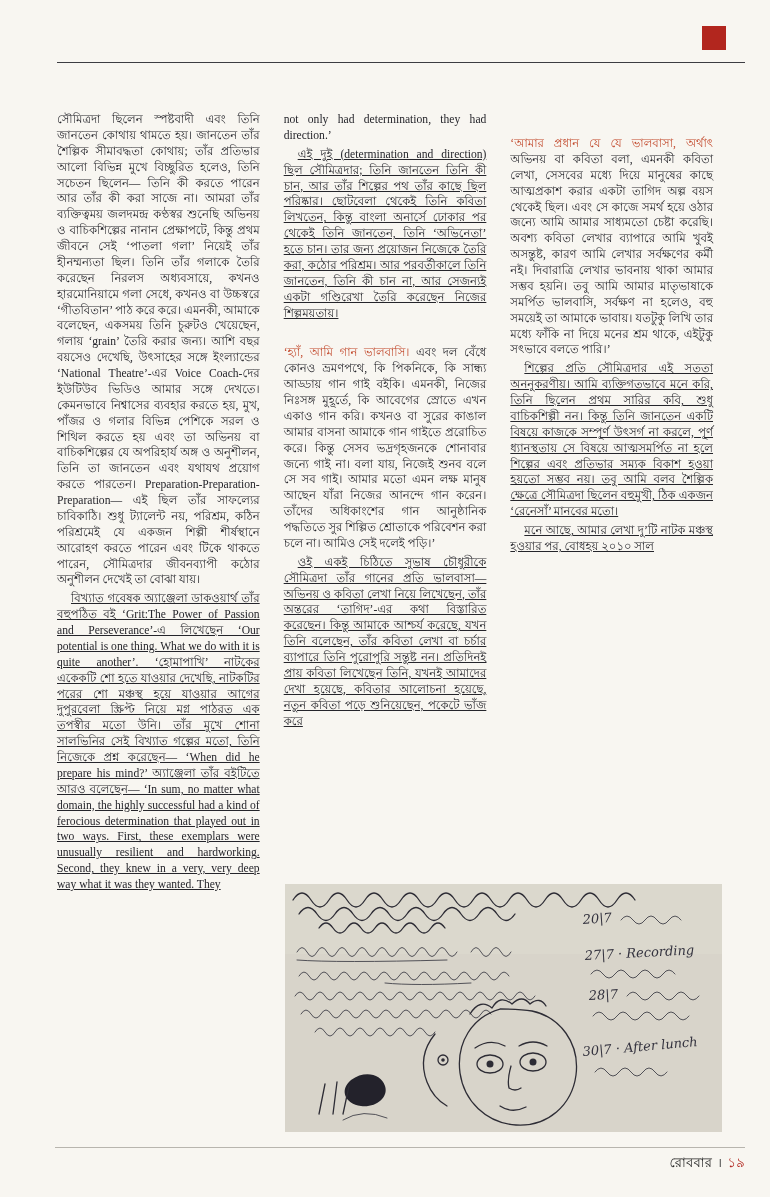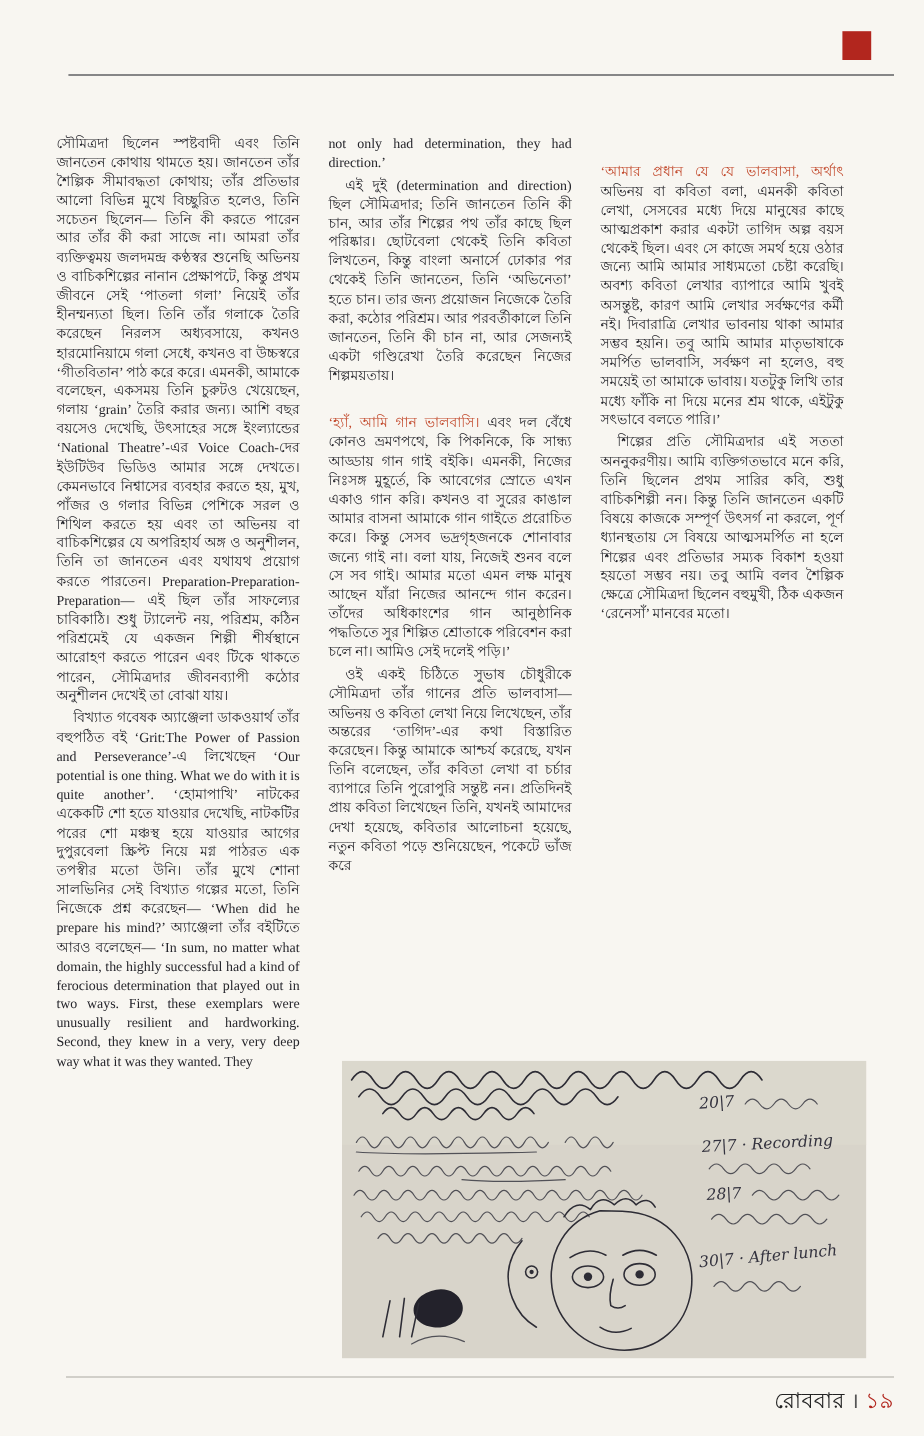--- a/index.html
+++ b/index.html
@@ -4,34 +4,34 @@
 <style>
   html,body{margin:0;padding:0;background:#e9e7e2;}
   .page{
     position:relative;width:770px;height:1197px;margin:0 auto;
     background:var(--paper,#f8f6f1);
     font-family:"Liberation Serif","DejaVu Serif",serif;
     color:#25252b;overflow:hidden;
   }
   .top-rule{position:absolute;left:57px;right:25px;top:62px;height:1px;background:#3d3d42;}
   .red-square{position:absolute;top:26px;right:44px;width:24px;height:24px;background:var(--accent-red,#b2261e);}
-  .columns{position:absolute;left:47px;top:112px;width:656px;display:flex;gap:24px;}
+  .columns{position:absolute;left:57px;top:112px;width:656px;display:flex;gap:24px;}
   .col{flex:1 1 0;min-width:0;font-size:11.6px;line-height:1.37;text-align:justify;}
   .para{margin:0;}
   .para + .para{margin-top:3px;}
-  .para.indent{text-indent:14px;}
+  .para.indent{text-indent:14px;text-decoration:underline;}
   .para.quote{margin-top:24px;}
   .lead-red{color:var(--quote-red,#c2492c);}
   .sketch{position:absolute;left:285px;top:884px;width:437px;height:248px;}
   .sketch svg{display:block;width:100%;height:100%;}
   .ink{stroke:#2d2c35;stroke-width:1.3;fill:none;stroke-linecap:round;stroke-linejoin:round;}
   .ink-thin{stroke:#3a3943;stroke-width:1;fill:none;stroke-linecap:round;opacity:.85;}
   .note-text{font-family:"DejaVu Serif","Liberation Serif",serif;font-style:italic;font-size:13px;fill:#33323e;}
   .footer-rule{position:absolute;left:55px;right:25px;top:1147px;height:1px;background:#b8b5ae;}
-  .footer{position:absolute;top:1153px;right:25px;font-size:18px;color:#222;letter-spacing:.3px;}
+  .footer{position:absolute;top:1153px;right:25px;font-size:13px;color:#222;letter-spacing:.3px;}
   .footer .sep{margin:0 5px;color:#555;}
   .footer .pgnum{color:var(--accent-red,#b2261e);}
 </style>
 </head>
 <body>
 
 <div class="page">
 
   <div class="red-square"></div>
   <div class="top-rule"></div>
@@ -43,20 +43,21 @@
       </div>
       <div class="col">
         <p class="para"><span>not only had determination, they had direction.’</span></p>
         <p class="para indent"><span>এই দুই (determination and direction) ছিল সৌমিত্রদার; তিনি জানতেন তিনি কী চান, আর তাঁর শিল্পের পথ তাঁর কাছে ছিল পরিষ্কার। ছোটবেলা থেকেই তিনি কবিতা লিখতেন, কিন্তু বাংলা অনার্সে ঢোকার পর থেকেই তিনি জানতেন, তিনি ‘অভিনেতা’ হতে চান। তার জন্য প্রয়োজন নিজেকে তৈরি করা, কঠোর পরিশ্রম। আর পরবর্তীকালে তিনি জানতেন, তিনি কী চান না, আর সেজন্যই একটা গণ্ডিরেখা তৈরি করেছেন নিজের শিল্পময়তায়।</span></p>
         <p class="para quote"><span class="lead-red">‘হ্যাঁ, আমি গান ভালবাসি।</span> <span>এবং দল বেঁধে কোনও ভ্রমণপথে, কি পিকনিকে, কি সান্ধ্য আড্ডায় গান গাই বইকি। এমনকী, নিজের নিঃসঙ্গ মুহূর্তে, কি আবেগের স্রোতে এখন একাও গান করি। কখনও বা সুরের কাঙাল আমার বাসনা আমাকে গান গাইতে প্ররোচিত করে। কিন্তু সেসব ভদ্রগৃহজনকে শোনাবার জন্যে গাই না। বলা যায়, নিজেই শুনব বলে সে সব গাই। আমার মতো এমন লক্ষ মানুষ আছেন যাঁরা নিজের আনন্দে গান করেন। তাঁদের অধিকাংশের গান আনুষ্ঠানিক পদ্ধতিতে সুর শিল্পিত শ্রোতাকে পরিবেশন করা চলে না। আমিও সেই দলেই পড়ি।’</span></p>
         <p class="para indent"><span>ওই একই চিঠিতে সুভাষ চৌধুরীকে সৌমিত্রদা তাঁর গানের প্রতি ভালবাসা— অভিনয় ও কবিতা লেখা নিয়ে লিখেছেন, তাঁর অন্তরের ‘তাগিদ’-এর কথা বিস্তারিত করেছেন। কিন্তু আমাকে আশ্চর্য করেছে, যখন তিনি বলেছেন, তাঁর কবিতা লেখা বা চর্চার ব্যাপারে তিনি পুরোপুরি সন্তুষ্ট নন। প্রতিদিনই প্রায় কবিতা লিখেছেন তিনি, যখনই আমাদের দেখা হয়েছে, কবিতার আলোচনা হয়েছে, নতুন কবিতা পড়ে শুনিয়েছেন, পকেটে ভাঁজ করে</span></p>
       </div>
       <div class="col">
         <p class="para quote"><span class="lead-red">‘আমার প্রধান যে যে ভালবাসা, অর্থাৎ</span> <span>অভিনয় বা কবিতা বলা, এমনকী কবিতা লেখা, সেসবের মধ্যে দিয়ে মানুষের কাছে আত্মপ্রকাশ করার একটা তাগিদ অল্প বয়স থেকেই ছিল। এবং সে কাজে সমর্থ হয়ে ওঠার জন্যে আমি আমার সাধ্যমতো চেষ্টা করেছি। অবশ্য কবিতা লেখার ব্যাপারে আমি খুবই অসন্তুষ্ট, কারণ আমি লেখার সর্বক্ষণের কর্মী নই। দিবারাত্রি লেখার ভাবনায় থাকা আমার সম্ভব হয়নি। তবু আমি আমার মাতৃভাষাকে সমর্পিত ভালবাসি, সর্বক্ষণ না হলেও, বহু সময়েই তা আমাকে ভাবায়। যতটুকু লিখি তার মধ্যে ফাঁকি না দিয়ে মনের শ্রম থাকে, এইটুকু সৎভাবে বলতে পারি।’</span></p>
         <p class="para indent"><span>শিল্পের প্রতি সৌমিত্রদার এই সততা অননুকরণীয়। আমি ব্যক্তিগতভাবে মনে করি, তিনি ছিলেন প্রথম সারির কবি, শুধু বাচিকশিল্পী নন। কিন্তু তিনি জানতেন একটি বিষয়ে কাজকে সম্পূর্ণ উৎসর্গ না করলে, পূর্ণ ধ্যানস্থতায় সে বিষয়ে আত্মসমর্পিত না হলে শিল্পের এবং প্রতিভার সম্যক বিকাশ হওয়া হয়তো সম্ভব নয়। তবু আমি বলব শৈল্পিক ক্ষেত্রে সৌমিত্রদা ছিলেন বহুমুখী, ঠিক একজন ‘রেনেসাঁ’ মানবের মতো।</span></p>
+        <p class="para indent"><span>মনে আছে, আমার লেখা দু’টি নাটক মঞ্চস্থ হওয়ার পর, বোধহয় ২০১০ সাল</span></p>
       </div>
     </div>
 
   <div class="sketch">
     <svg viewBox="0 0 437 248">
       <rect x="0" y="0" width="437" height="248" fill="#d8d4ca"></rect>
       <rect x="0" y="0" width="437" height="70" fill="#dedacf" opacity="0.55"></rect>
 
       <g>
         <path class="ink" d="M8,16 q9,-14 18,0 t18,0 t18,0 t18,0 t18,0 t18,0 t18,0 t18,0 t18,0 t18,0 t18,0 t18,0 t18,0 t18,0 t18,0 t18,0 t18,0 t18,0 t18,0"></path>

